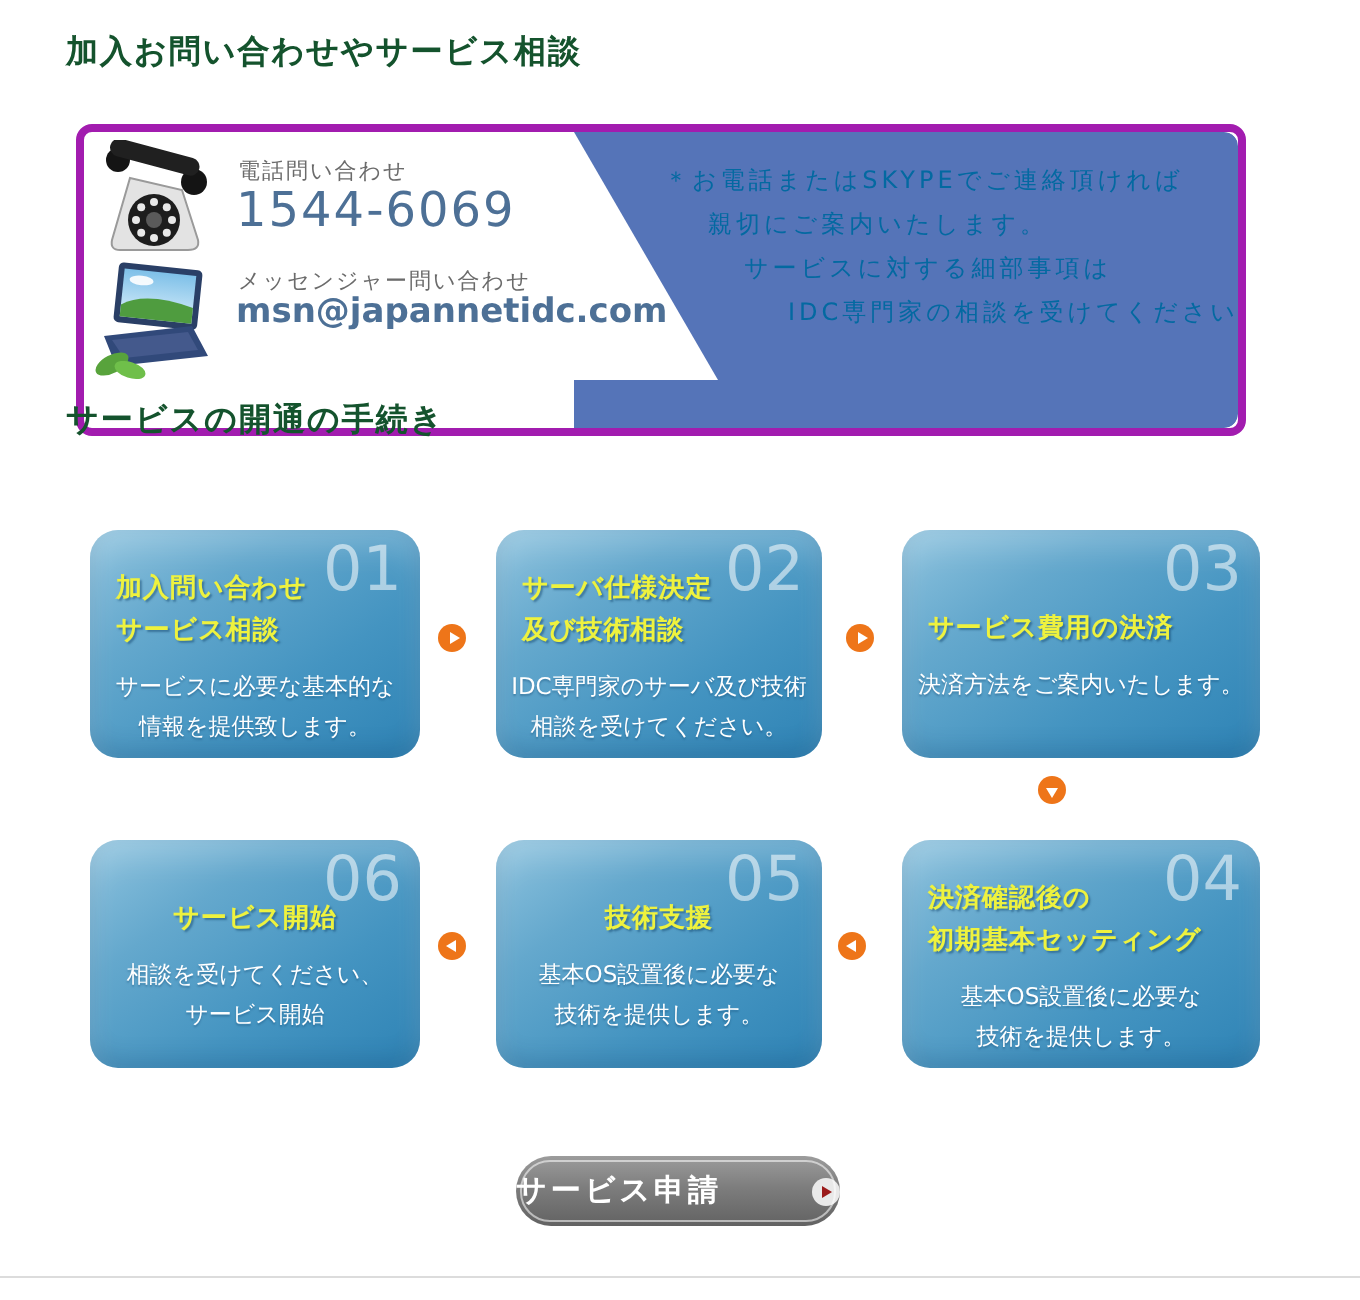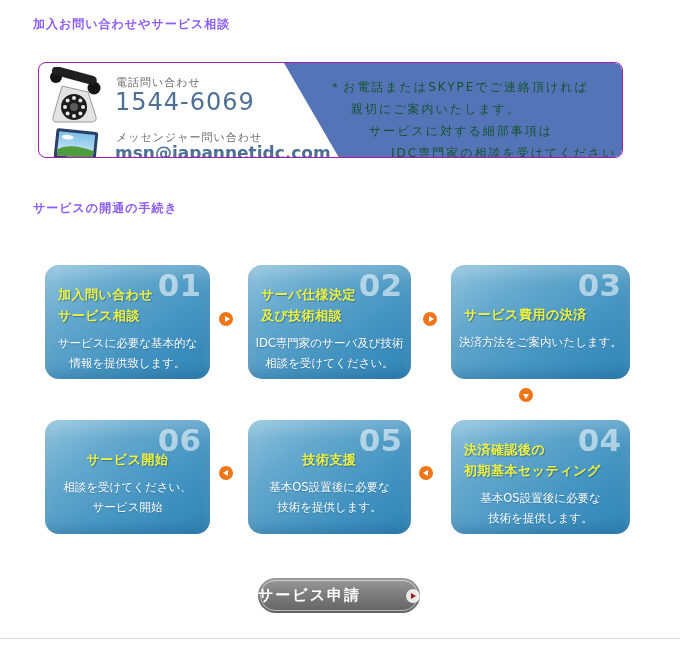--- a/index.html
+++ b/index.html
@@ -1,56 +1,56 @@
 <!DOCTYPE html>
 <html><head>
 <meta charset="utf-8">
 <style>
   * { margin:0; padding:0; box-sizing:border-box; }
   html,body { background:#fff; }
   body { width:680px; height:650px; font-family:"DejaVu Sans","Liberation Sans",sans-serif; position:relative; overflow:hidden; }
 
-  .heading { position:absolute; color:#8b5cf6; font-size:12px; font-weight:bold; letter-spacing:1px; }
+  .heading { position:absolute; color:#14532d; font-size:16px; font-weight:bold; letter-spacing:1px; }
   #heading-contact { left:33px; top:16px; }
   #heading-procedure { left:33px; top:200px; }
 
   
-  .contact-box { position:absolute; left:38px; top:62px; width:585px; height:96px;
-                 background:#fff; border:1px solid #a21caf; border-radius:8px; }
+  .contact-box { position:absolute; left:38px; top:62px; width:585px; height:156px;
+                 background:#fff; border:4px solid #a21caf; border-radius:8px; }
   .contact-inner { position:absolute; inset:0; border-radius:7px; overflow:hidden; }
   .phone-icon  { position:absolute; left:7px;  top:4px; }
   .laptop-icon { position:absolute; left:4px;  top:64px; }
   .phone-label, .msgr-label { position:absolute; left:77px; font-size:11px; color:#6b6b6b; letter-spacing:1px; }
   .phone-label { top:12px; }
   .msgr-label  { top:67px; }
   .phone-number { position:absolute; left:76px; top:25px; font-size:24px; font-weight:normal; color:#4d7096; letter-spacing:1px; }
   .msgr-address { position:absolute; left:76px; top:80px; font-size:17px; font-weight:bold; color:#4d7096; }
 
   .blue-panel { position:absolute; left:245px; top:0; right:0; bottom:0;
                 background:#5574b8; border-radius:0 7px 7px 0; }
   .diag-cut { position:absolute; left:245px; top:0; width:0; height:0;
               border-bottom:124px solid #ffffff; border-right:72px solid transparent; }
-  .notice { position:absolute; left:245px; top:13px; right:0; color:#14532d;
+  .notice { position:absolute; left:245px; top:13px; right:0; color:#0369a1;
             font-size:12px; letter-spacing:2px; line-height:22px; }
   .notice div { white-space:nowrap; }
   .notice div:nth-child(1) { padding-left:45px; }
   .notice div:nth-child(2) { padding-left:67px; }
   .notice div:nth-child(3) { padding-left:85px; }
   .notice div:nth-child(4) { padding-left:107px; }
 
   
   .step-box { position:absolute; height:114px; border-radius:14px; color:#fff;
               background:linear-gradient(145deg,#8ec3de 0%,#64a8cd 30%,#4494c1 65%,#2e83b5 100%);
               box-shadow:inset 0 10px 14px rgba(255,255,255,0.18), inset 0 -6px 10px rgba(0,40,80,0.15);
               display:flex; flex-direction:column; justify-content:center; padding-top:12px; }
   .r1 { top:265px; } .r2 { top:420px; }
   .c1 { left:45px;  width:165px; }
   .c2 { left:248px; width:163px; }
   .c3 { left:451px; width:179px; }
-  .step-number { position:absolute; top:1px; right:9px; font-size:31px; font-weight:bold;
+  .step-number { position:absolute; top:1px; right:9px; font-size:31px; font-weight:normal;
                  color:rgba(255,255,255,0.55); line-height:38px; }
   .step-title { color:#eef23e; font-size:13px; font-weight:bold; line-height:21px;
                 letter-spacing:0.5px; text-shadow:1px 1px 1px rgba(20,70,110,0.5); margin-bottom:7px; }
   .title-left  .step-title { text-align:left; padding-left:13px; }
   .title-center .step-title { text-align:center; }
   .step-body { font-size:11.5px; line-height:20px; text-align:center;
                text-shadow:0 1px 1px rgba(20,70,110,0.4); }
 
   
   .flow-arrow { position:absolute; width:14px; height:14px; border-radius:50%;

